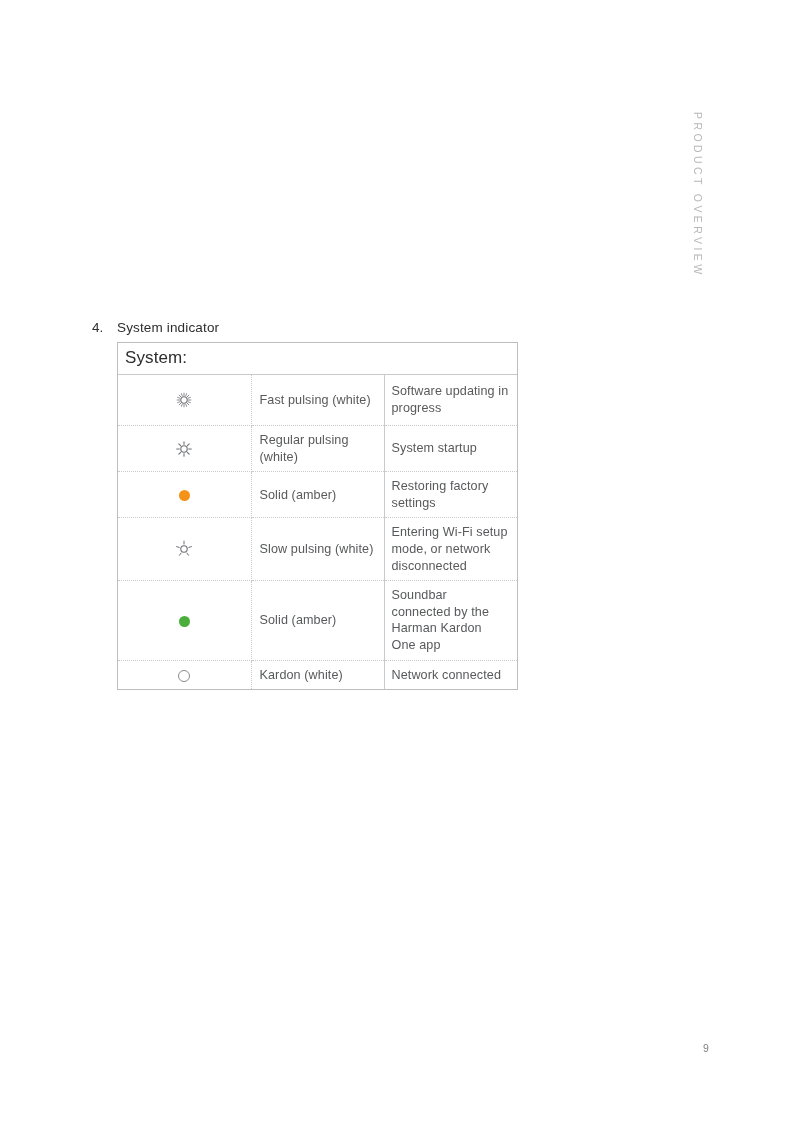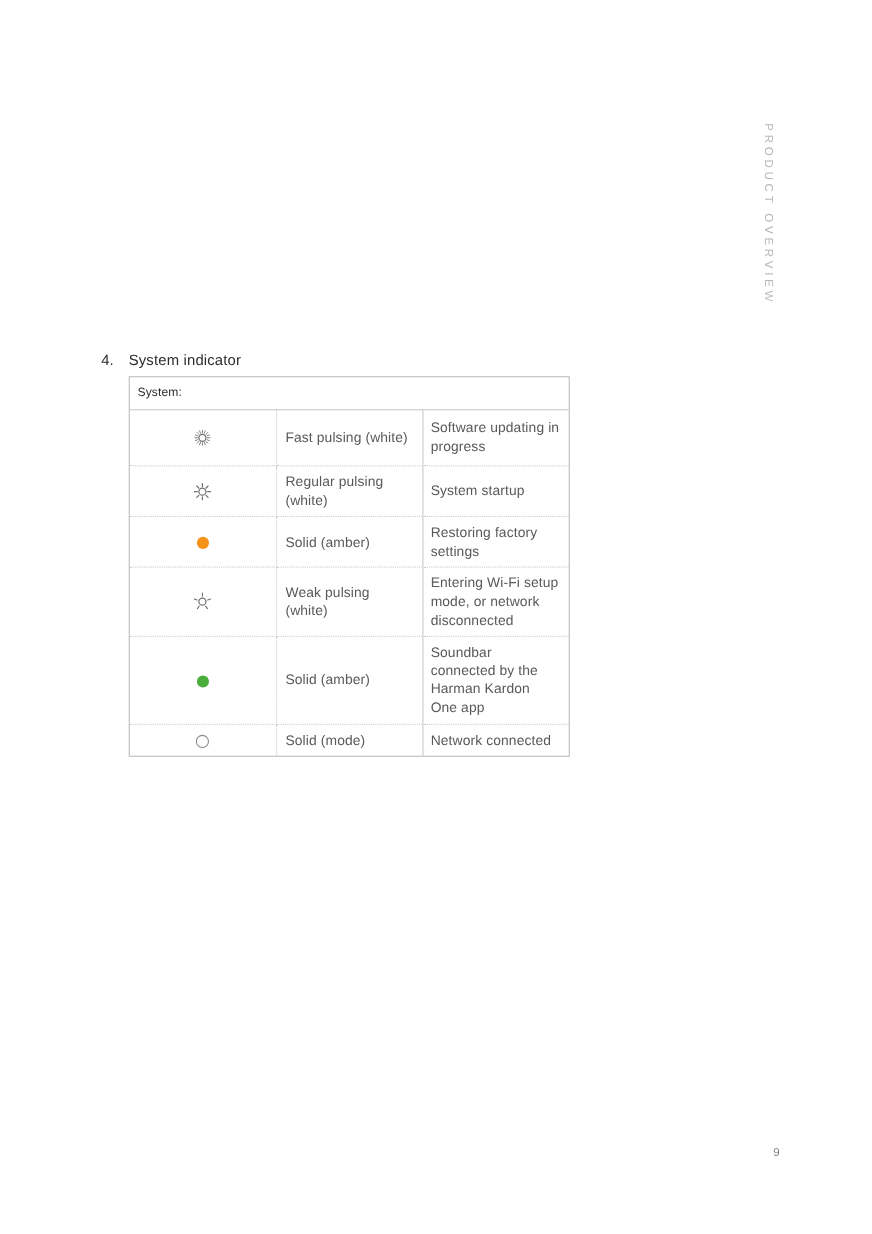--- a/index.html
+++ b/index.html
@@ -77,21 +77,21 @@
     vertical-align: middle;
     font-size: 12.6px;
     color: #58595b;
     letter-spacing: 0.1px;
   }
 
   
   tr.section-row td {
     border-bottom: 1px solid #c8c9cc;
     color: #2d2d2f;
-    font-size: 11px;
+    font-size: 17px;
     padding: 5px 0 6px 7px;
     height: 18px;
   }
 
   
   tr.data-row td {
     border-bottom: 1px dotted #c9cacd;
   }
   tr.data-row:last-child td {
     border-bottom: none;
@@ -204,30 +204,30 @@
         </tr>
         <tr class="data-row row-h-2">
           <td class="col-icon"><span class="ind"><svg width="18" height="18" viewBox="0 0 18 18">
                 <circle cx="9" cy="9" r="3.2" fill="none" stroke="#6f7073" stroke-width="1.1"></circle>
                 <line x1="9.00" y1="4.00" x2="9.00" y2="1.20" stroke="#6f7073" stroke-width="1" stroke-linecap="round"></line>
                 <line x1="13.76" y1="7.45" x2="16.42" y2="6.59" stroke="#6f7073" stroke-width="1" stroke-linecap="round"></line>
                 <line x1="11.94" y1="13.05" x2="13.58" y2="15.31" stroke="#6f7073" stroke-width="1" stroke-linecap="round"></line>
                 <line x1="6.06" y1="13.05" x2="4.42" y2="15.31" stroke="#6f7073" stroke-width="1" stroke-linecap="round"></line>
                 <line x1="4.24" y1="7.45" x2="1.58" y2="6.59" stroke="#6f7073" stroke-width="1" stroke-linecap="round"></line>
               </svg></span></td>
-          <td class="col-state">Weak pulsing (white)</td>
+          <td class="col-state">Slow pulsing (white)</td>
           <td class="col-meaning">Entering Wi-Fi setup mode, or network disconnected</td>
         </tr>
         <tr class="data-row row-h-2">
           <td class="col-icon"><span class="dot dot-green"></span></td>
           <td class="col-state">Solid (amber)</td>
           <td class="col-meaning">Soundbar connected by the Harman Kardon One app</td>
         </tr>
         <tr class="data-row row-h-1">
           <td class="col-icon"><span class="dot dot-white"></span></td>
-          <td class="col-state">Solid (mode)</td>
+          <td class="col-state">Kardon (white)</td>
           <td class="col-meaning">Network connected</td>
         </tr>
       </tbody>
   </table>
 </div>
 
 <div class="page-number">9</div>
 
 </body></html>

